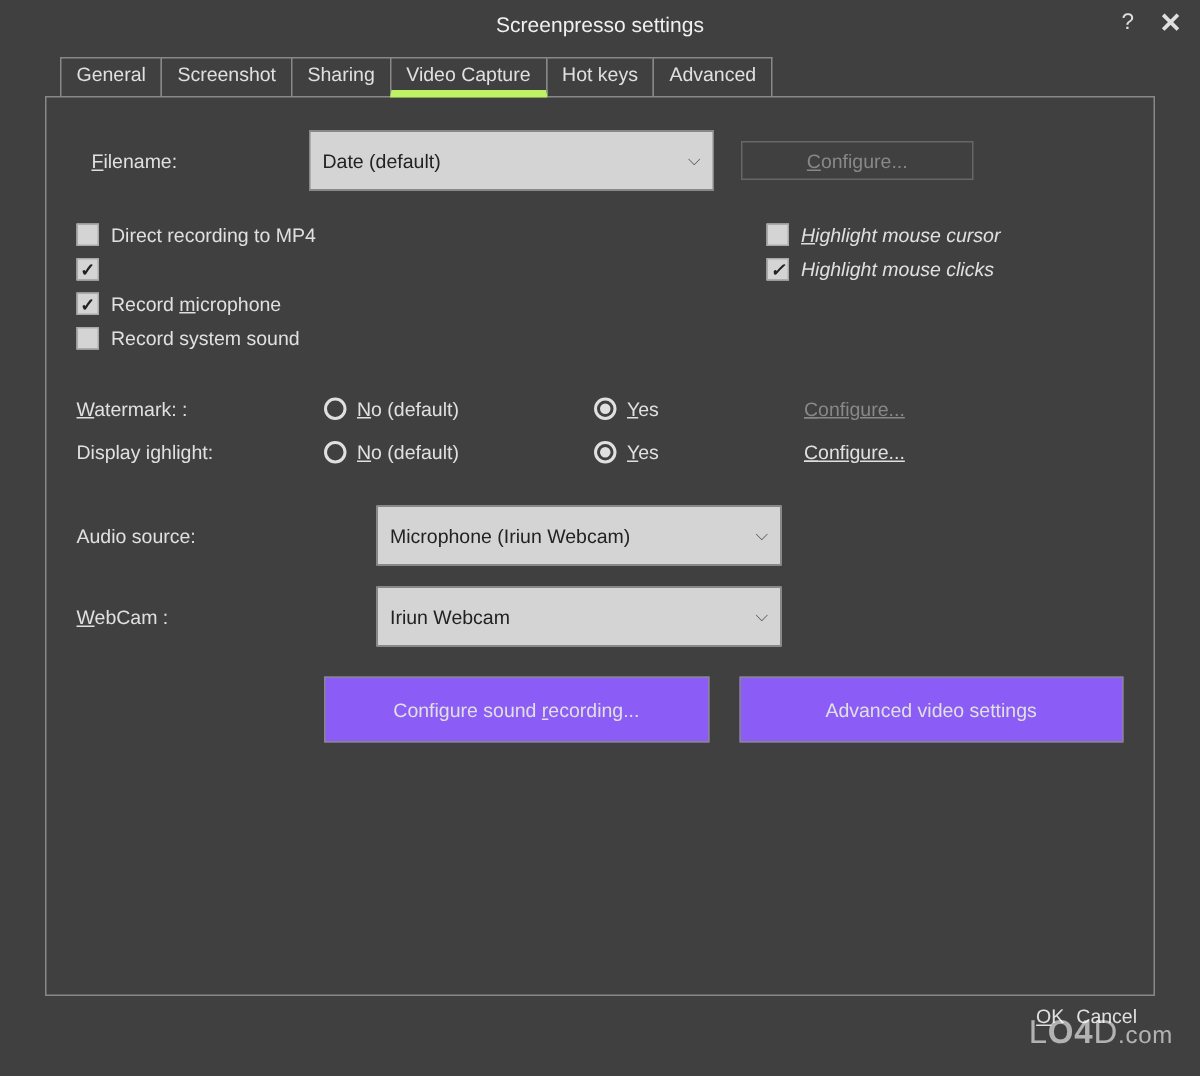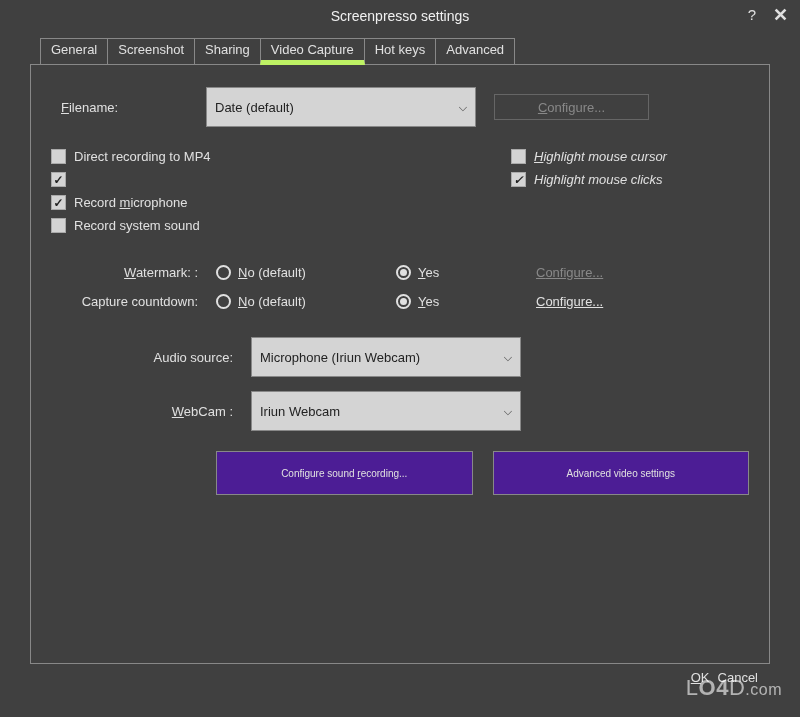--- a/index.html
+++ b/index.html
@@ -70,21 +70,21 @@
   padding: 22px 20px;
   position: relative;
 }
 .row {
   display: flex;
   align-items: center;
   margin-bottom: 14px;
 }
 .label-col {
   width: 165px;
-  text-align: right;
+  text-align: left;
   padding-right: 18px;
   color: #e0e0e0;
 }
 .u { text-decoration: underline; }
 .combo {
   width: 270px;
   height: 40px;
   background: #d4d4d4;
   border: 1px solid #888;
   display: flex;
@@ -172,29 +172,29 @@
 }
 .spacer { height: 24px; }
 .bottom-buttons {
   display: flex;
   gap: 20px;
   padding-left: 165px;
   margin-top: 20px;
 }
 .big-btn {
   border: 1px solid #888;
-  background: #4c1d95;
+  background: #8b5cf6;
   color: #e0e0e0;
   width: 257px;
   height: 44px;
   display: flex;
   align-items: center;
   justify-content: center;
   cursor: pointer;
-  font-size: 10px;
+  font-size: 13px;
 }
 .dialog-buttons {
   position: absolute;
   right: 42px;
   bottom: 32px;
   display: flex;
   gap: 8px;
   align-items: center;
 }
 .dlg-btn {
@@ -293,21 +293,21 @@
         <span class="rb filled"></span>
         <span><span class="u">Y</span><span>es</span></span>
       </div>
       <span class="link-disabled">
         <span class="u">C</span><span>onfigure...</span>
       </span>
     </div>
   </div>
 
   <div class="radio-row">
-    <div class="label-col">Capture countdown:</div>
+    <div class="label-col">Display ighlight:</div>
     <div class="radio-opts">
       <div class="radio-item" style="width:140px;">
         <span class="rb"></span>
         <span><span class="u">N</span><span>o (default)</span></span>
       </div>
       <div class="radio-item" style="width:100px;">
         <span class="rb filled"></span>
         <span><span class="u">Y</span><span>es</span></span>
       </div>
       <span class="link">

